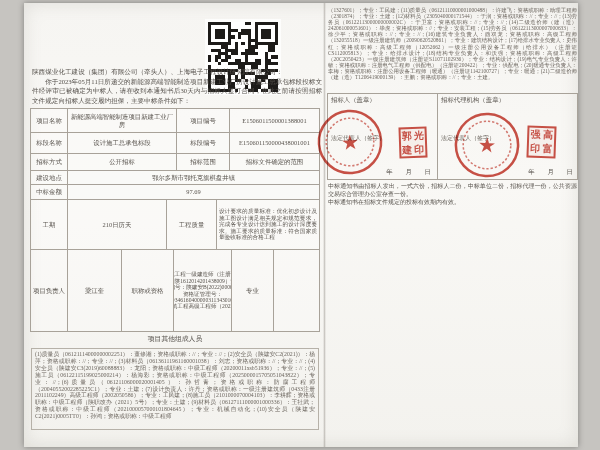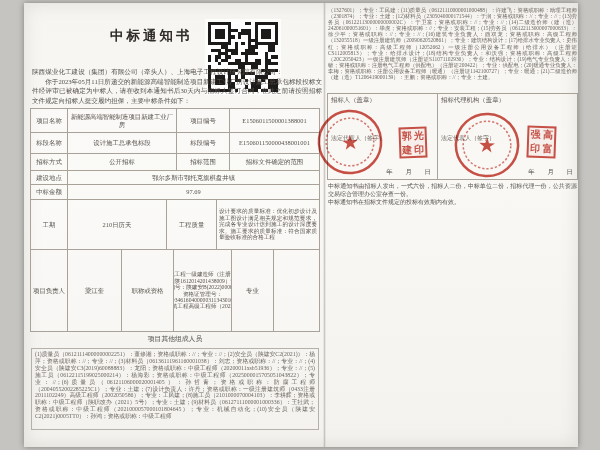--- a/index.html
+++ b/index.html
@@ -84,21 +84,20 @@
   .seal span{ display:flex; align-items:center; justify-content:center; font-size:10px; }
   .seal-a{ left:375px; top:124px; width:28px; height:31px; transform:rotate(-2deg); }
   .seal-b{ left:503px; top:123px; width:29px; height:32px; transform:rotate(2deg); }
 </style>
 </head>
 <body>
 
 <div class="sheet">
   <div class="fold"></div>
 
-  <div class="abs title">中标通知书</div>
 
   <div class="abs qr">
       <svg viewBox="0 0 21 21" shape-rendering="crispEdges">
         <rect x="0" y="0" width="21" height="21" fill="#ffffff"></rect>
         <rect x="0" y="0" width="1" height="1" fill="#1d1b19"></rect>
         <rect x="1" y="0" width="1" height="1" fill="#1d1b19"></rect>
         <rect x="2" y="0" width="1" height="1" fill="#1d1b19"></rect>
         <rect x="3" y="0" width="1" height="1" fill="#1d1b19"></rect>
         <rect x="4" y="0" width="1" height="1" fill="#1d1b19"></rect>
         <rect x="5" y="0" width="1" height="1" fill="#1d1b19"></rect>

